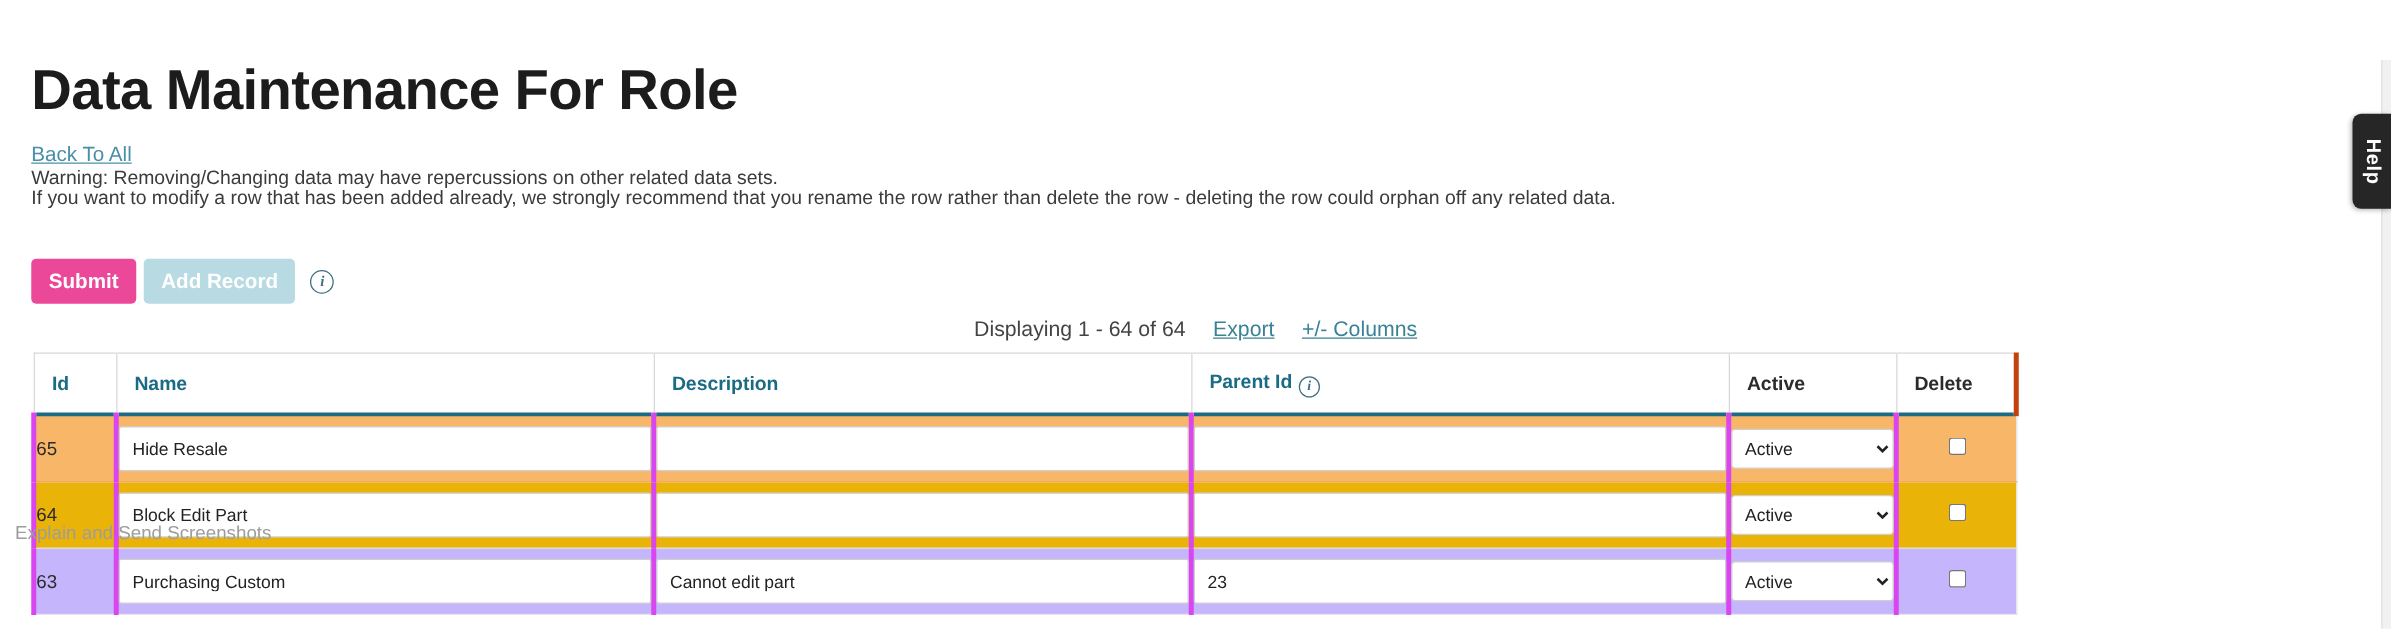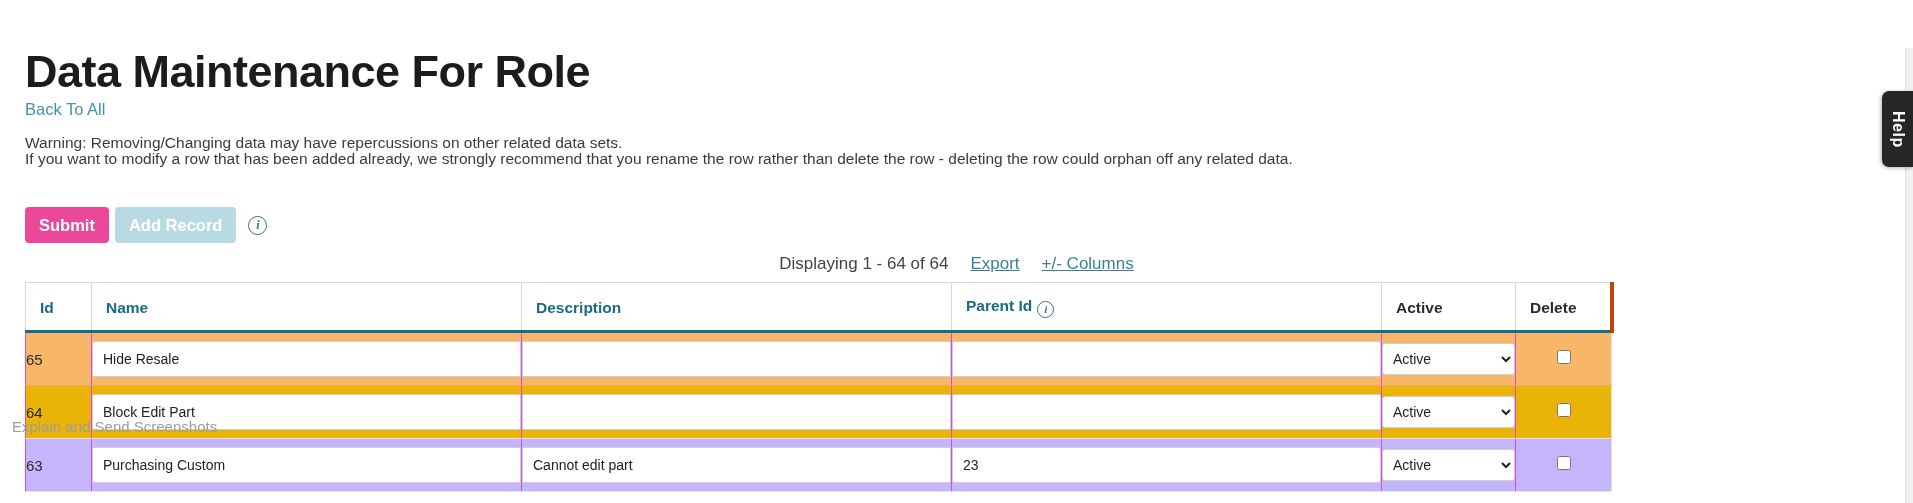--- a/index.html
+++ b/index.html
@@ -30,24 +30,25 @@
     color: #1c1c1c;
     margin: 0;
     padding: 0;
     line-height: 56px;
     position: absolute;
     top: -4px;
     left: 25px;
   }
   .back-link {
     position: absolute;
-    top: 52px;
+    top: 67px;
     left: 25px;
     font-size: 16.5px;
     color: #4a8fa8;
+    text-decoration: underline;
     cursor: pointer;
   }
   .warn-line {
     position: absolute;
     left: 25px;
     font-size: 15.5px;
     color: #3b3b3b;
     white-space: nowrap;
   }
   .warn-line.l1 { top: 86px; }
@@ -141,21 +142,21 @@
     border-top: 1px solid #d8d8d8;
     border-bottom: 3px solid #1b6b84;
     background: #ffffff;
     white-space: nowrap;
     vertical-align: middle;
   }
   table.grid th.dark { color: #2b2b2b; }
   table.grid th:last-child { border-right: 4px solid #c2410c; }
 
   table.grid td {
-    border-left: 1px solid #d946ef;
+    border-left: 4px solid #d946ef;
     border-bottom: 1px solid #e4e4e4;
     padding: 0;
     height: 52px;
     vertical-align: middle;
   }
   table.grid td:last-child { border-right: 1px solid #e4e4e4; }
 
   tr.row-highlight td { background: #f8b668; border-bottom-color: #f0a95c; }
   tr.row-alt td { background: #eab308; }
   tr.row-plain td { background: #c4b5fd; }

